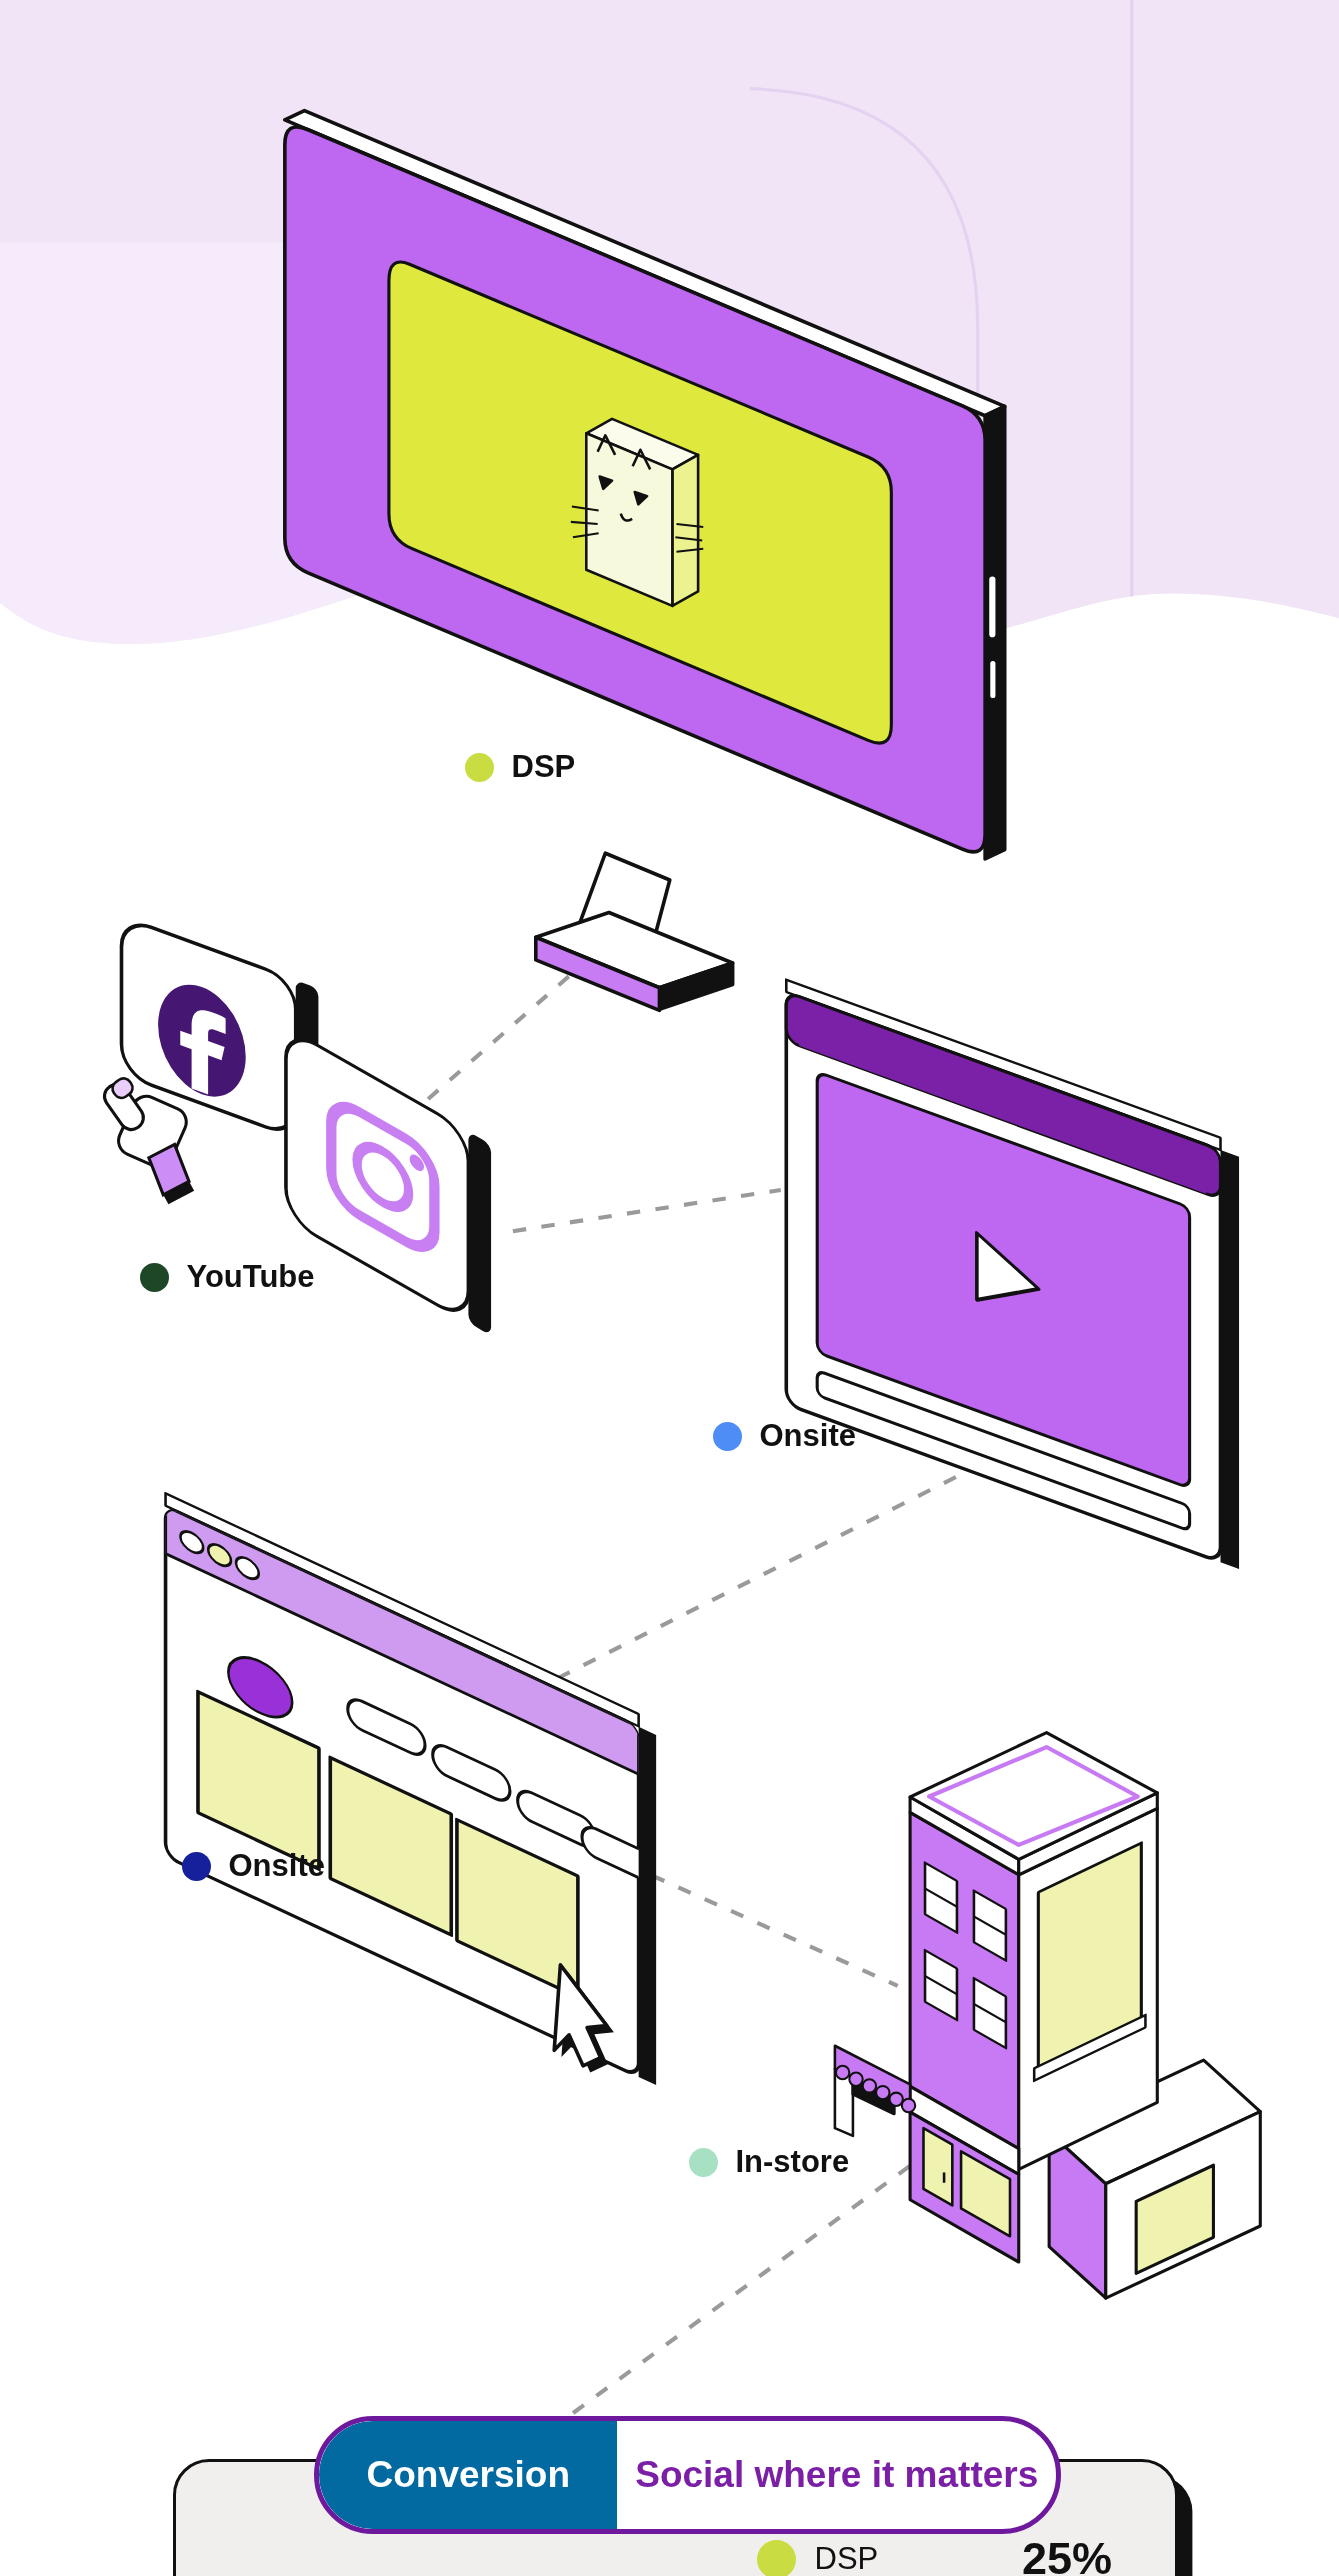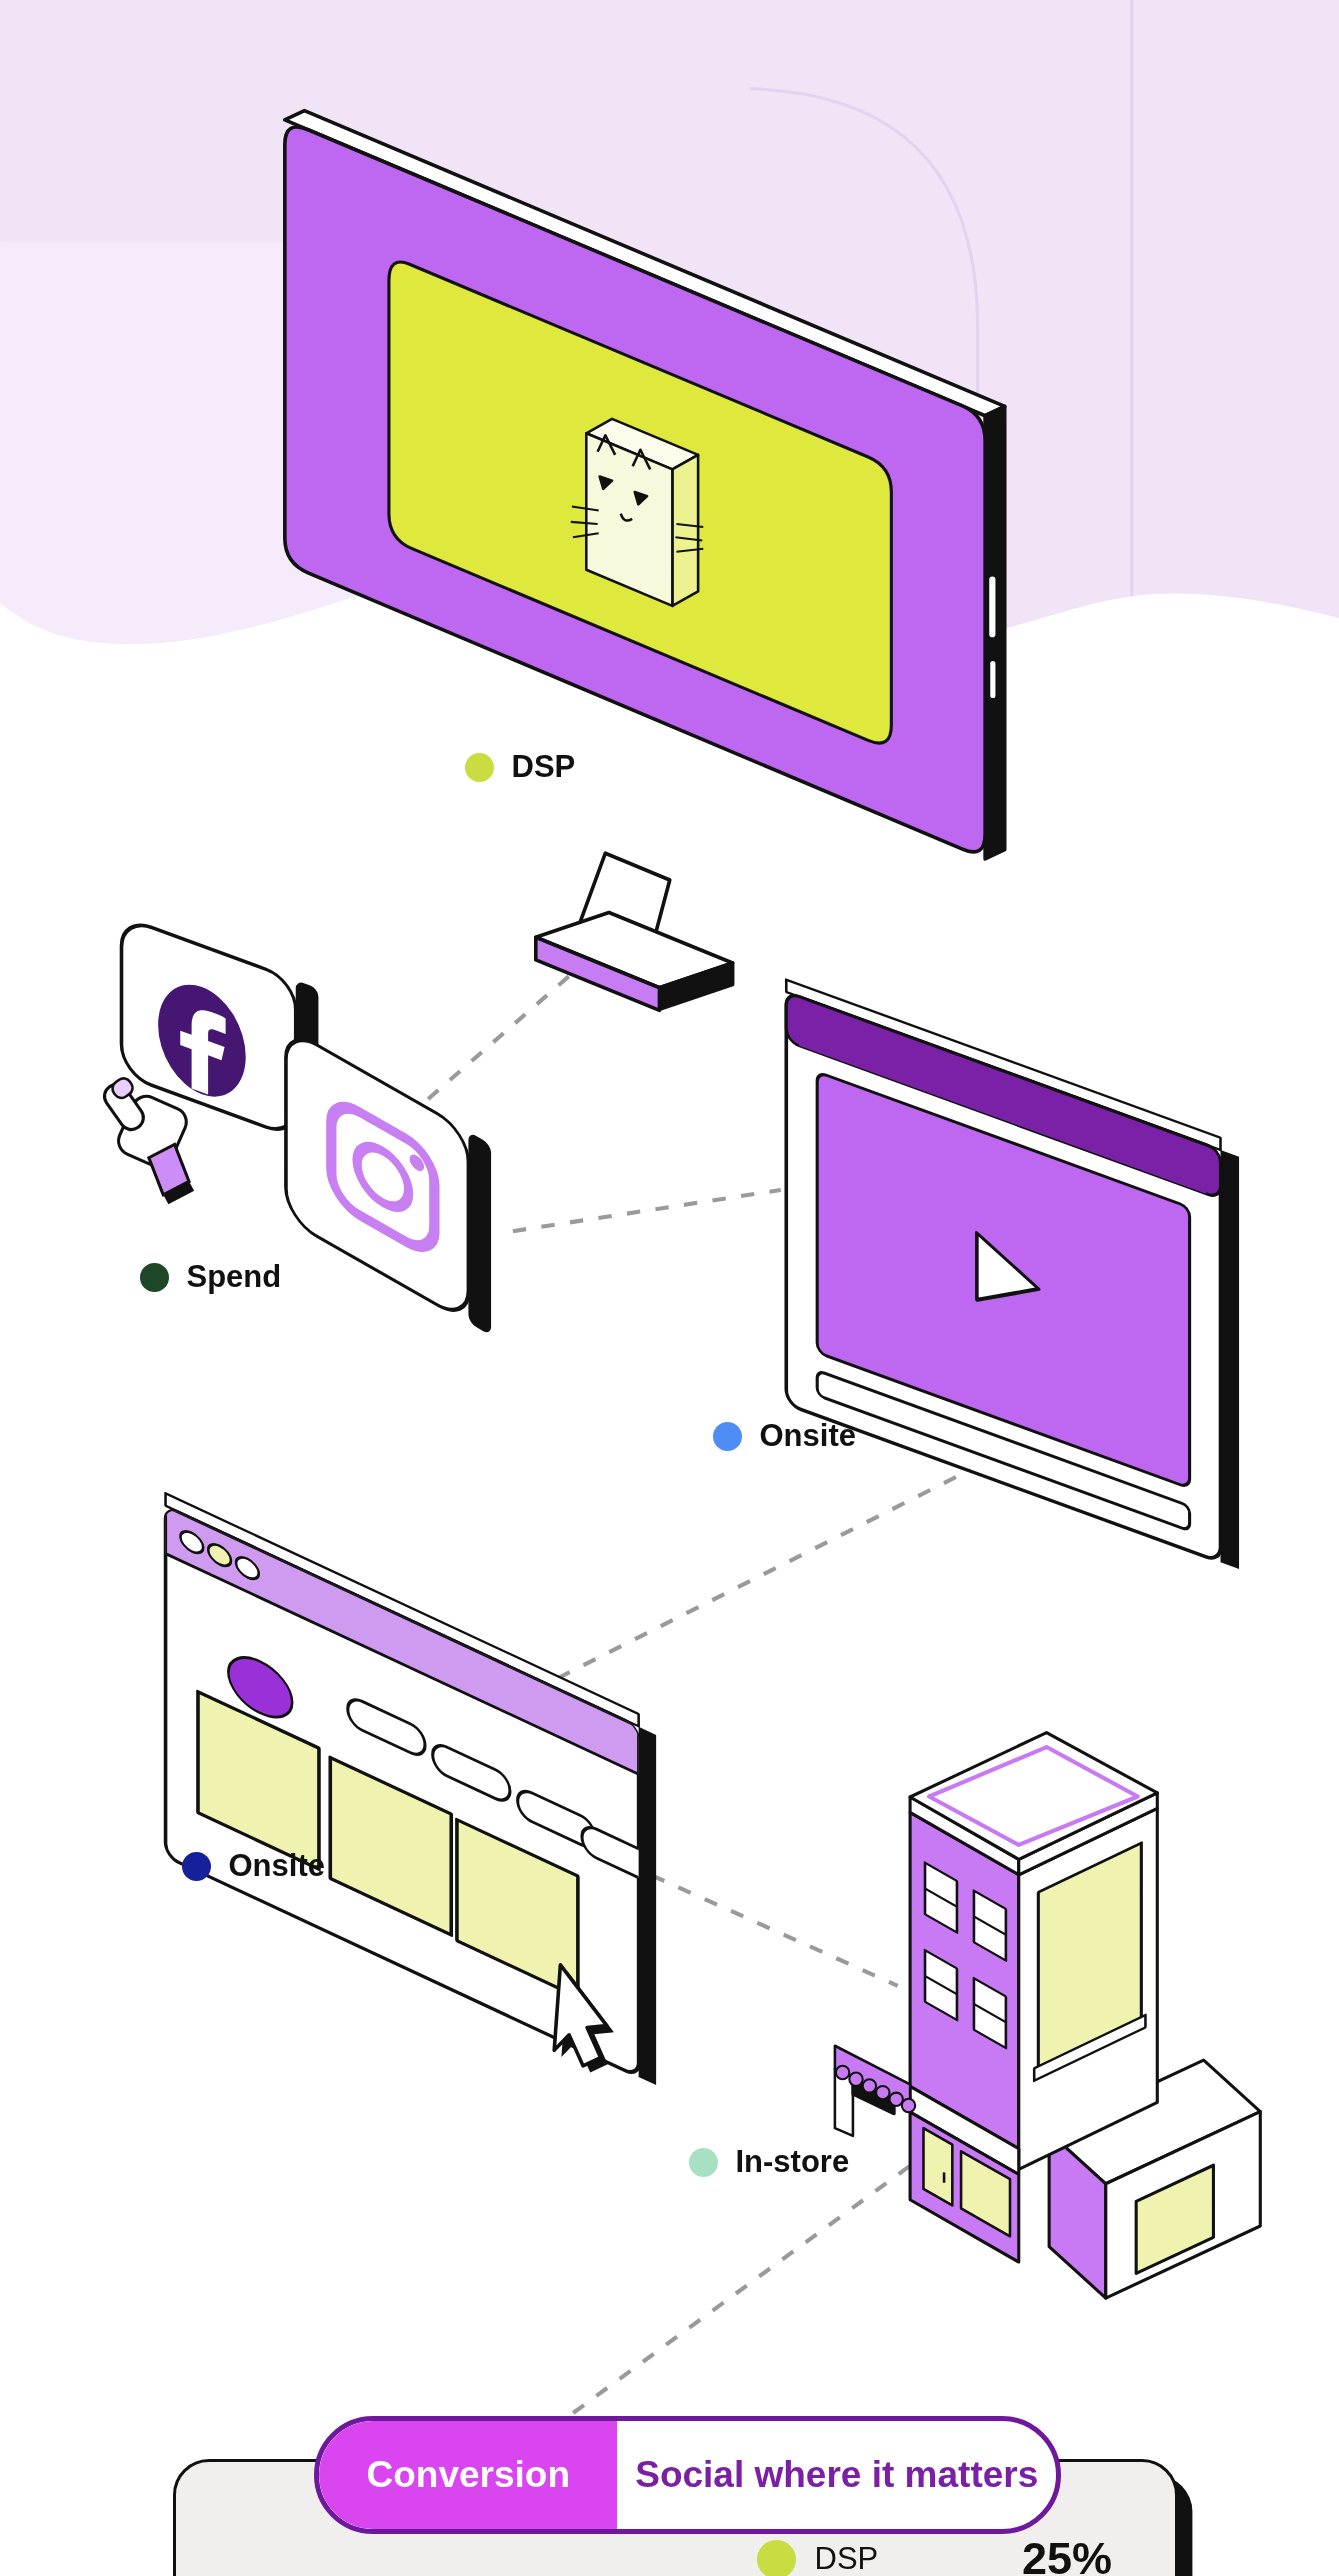--- a/index.html
+++ b/index.html
@@ -12,21 +12,21 @@
   .dot{width:29px;height:29px;border-radius:50%;flex:0 0 auto;}
   
   .panel{position:absolute;left:173px;top:2459px;width:1005px;height:511px;
          background:#F0EFEE;border:3.1px solid #111;border-radius:36px;
          box-shadow:14.4px 16.5px 0 #111;box-sizing:border-box;}
   .pill{position:absolute;left:314px;top:2416px;width:747px;height:118px;
         background:#fff;border:5.2px solid #6E189D;border-radius:67px;
         display:flex;align-items:stretch;box-sizing:border-box;overflow:hidden;z-index:5;}
   .pill .seg{display:flex;align-items:center;justify-content:center;
              font-weight:700;font-size:37px;white-space:nowrap;}
-  .pill .seg.active{width:40.5%;background:#d946ef;color:#fff;border-radius:62px 0 0 62px;}
+  .pill .seg.active{width:40.5%;background:#0369a1;color:#fff;border-radius:62px 0 0 62px;}
   .pill .seg.plain{flex:1;color:#7B1FA6;}
   
   .legend{position:absolute;left:757px;top:2517px;width:355px;z-index:4;}
   .legend .row{height:84px;display:flex;align-items:center;gap:18.5px;}
   .legend .row .lbl{flex:1;font-size:31px;font-weight:500;color:#111;}
   .legend .row .val{font-size:45px;font-weight:700;color:#111;}
 </style>
 </head>
 <body>
 
@@ -215,21 +215,21 @@
       </g>
     </g>
   </svg>
 
   <div class="node-label" style="left:465px;top:749px">
     <span class="dot" style="background-color: rgb(201, 220, 65);"></span>
     <span>DSP</span>
   </div>
   <div class="node-label" style="left:140px;top:1259px">
     <span class="dot" style="background-color: rgb(30, 71, 39);"></span>
-    <span>Spend</span>
+    <span>YouTube</span>
   </div>
   <div class="node-label" style="left:713px;top:1418px">
     <span class="dot" style="background-color: rgb(79, 141, 246);"></span>
     <span>Onsite</span>
   </div>
   <div class="node-label" style="left:182px;top:1848px">
     <span class="dot" style="background-color: rgb(22, 32, 155);"></span>
     <span>Onsite</span>
   </div>
   <div class="node-label" style="left:689px;top:2144px">

